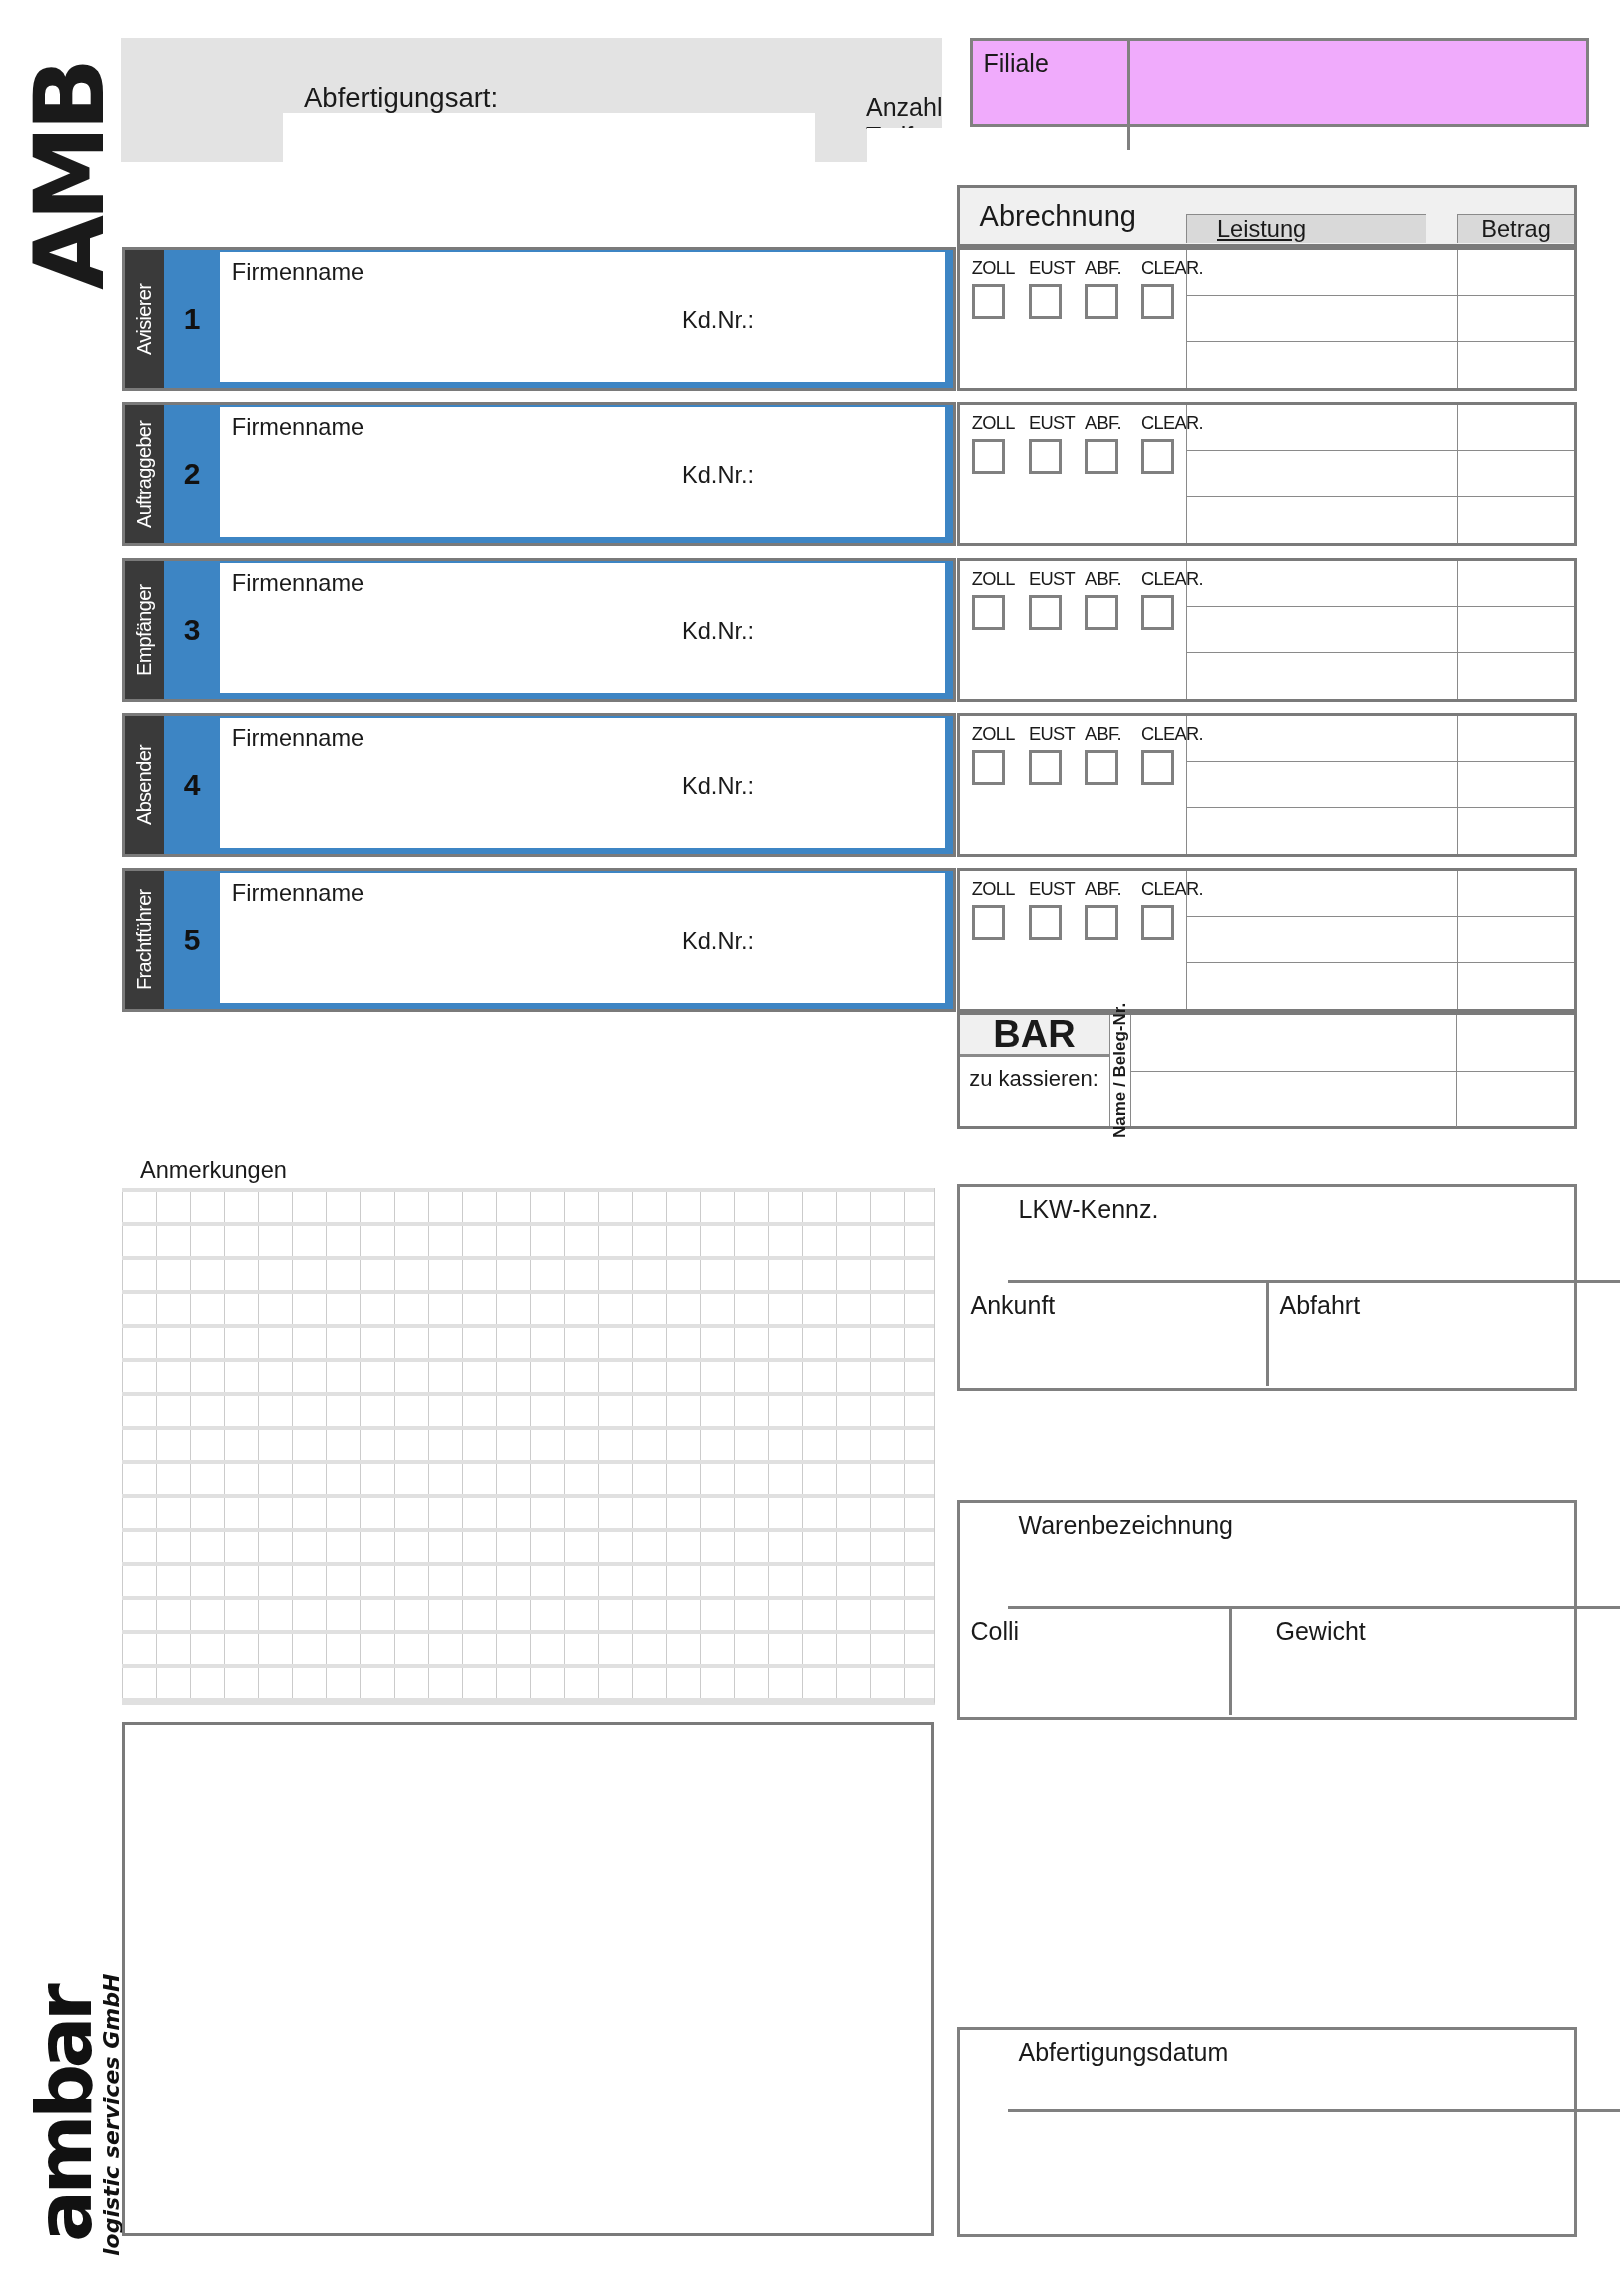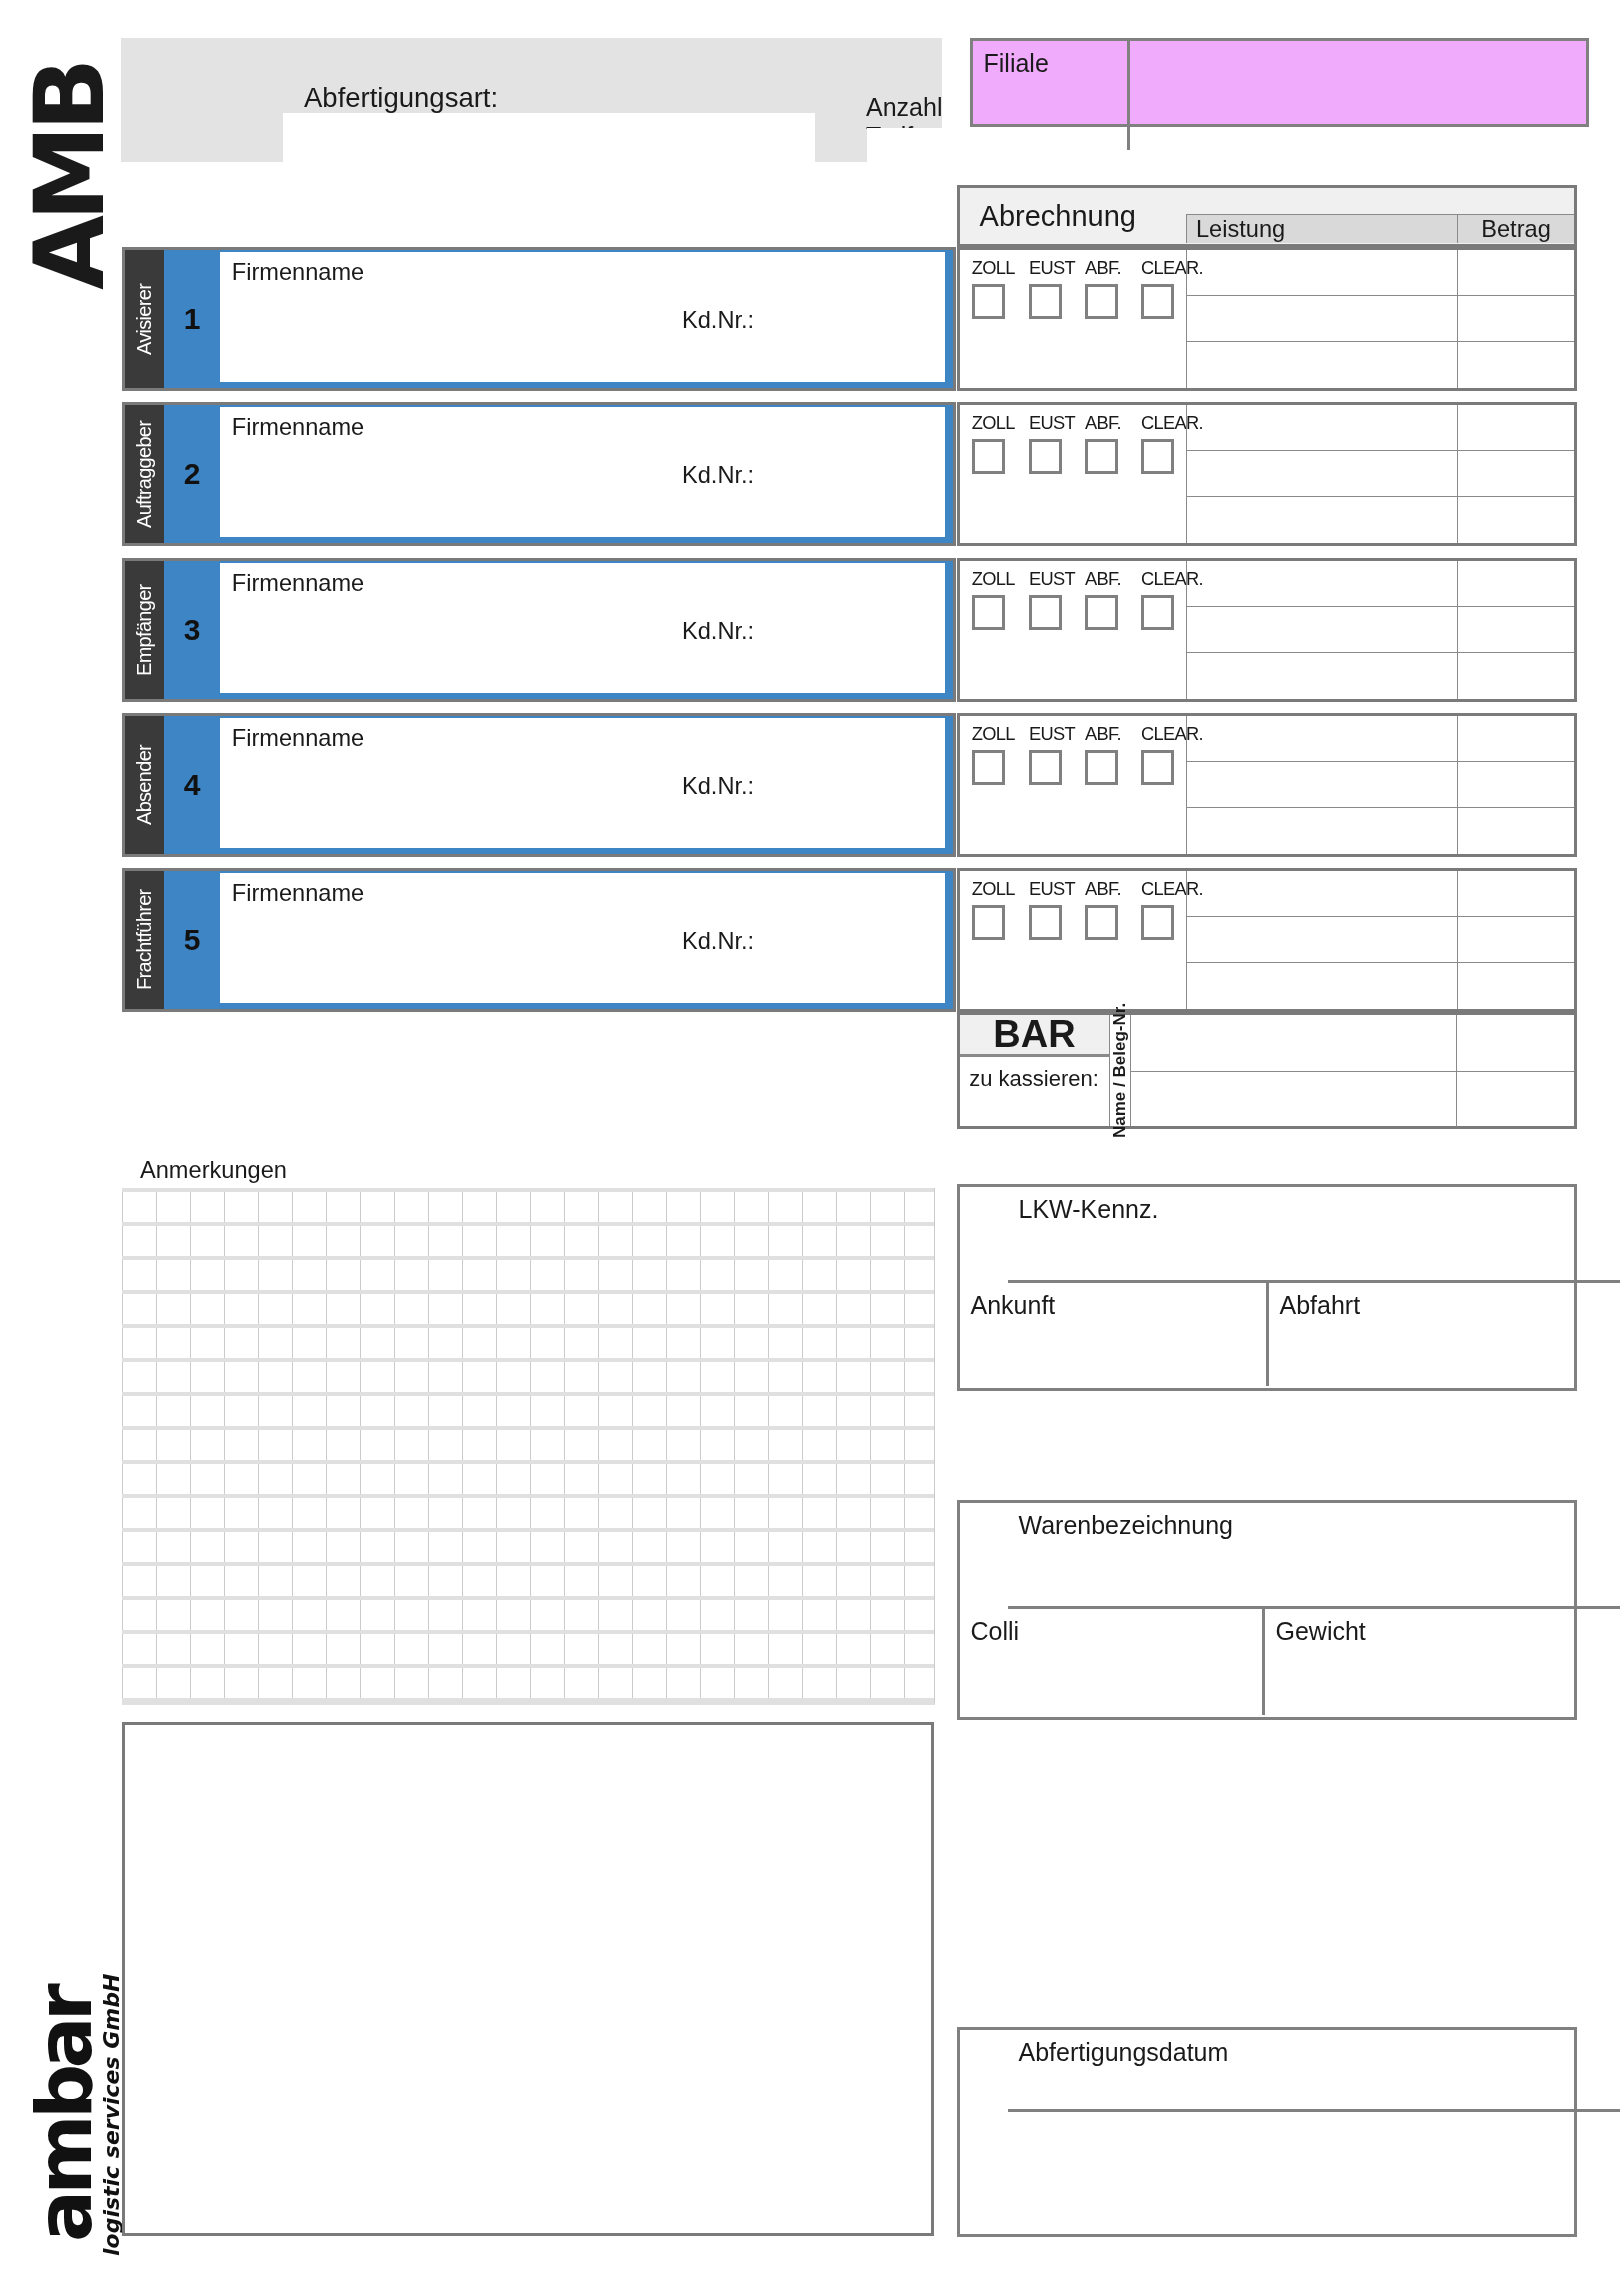--- a/index.html
+++ b/index.html
@@ -23,21 +23,21 @@
   
   #filiale-box{left:959px;top:38px;width:619px;height:89px;border:3.9px solid #808080;background:#f0abfc;margin-left:11px;}
   #filiale-cell{left:0;top:0;width:157px;height:109px;border-right:3.3px solid #808080;}
   #posnr-cell{left:157px;top:0;width:454px;height:109px;}
   .box-label{font-size:25px;padding:7.9px 0 0 10.5px;display:block;}
 
   
   #ab-header{left:957px;top:185px;width:620px;height:62px;border:3.3px solid #7a7a7a;background:#f0f0f0;}
   #ab-title{left:19.6px;top:11.8px;font-size:29px;}
   .hdr-cell{top:26px;height:29.4px;background:#d9d9d9;border-top:1.3px solid #8a8a8a;border-left:1.3px solid #8a8a8a;font-size:23.6px;display:flex;align-items:center;}
-  #hdr-leistung{left:226px;width:297px;padding-left:9px;}
+  #hdr-leistung{left:226px;width:240px;padding-left:30px;text-decoration:underline;}
   #hdr-betrag{left:497px;width:117px;justify-content:center;}
 
   
   .ab-block{left:957px;width:620px;height:144px;border:3.3px solid #7a7a7a;background:#fff;position:absolute;box-sizing:border-box;}
   .cb-group{position:absolute;top:6.5px;width:56px;}
   .cb-label{font-size:18.3px;letter-spacing:-0.7px;display:block;}
   .cb-box{display:block;margin-top:5.2px;width:33px;height:35px;border:3.3px solid #808080;background:#fff;box-sizing:border-box;}
   .col{position:absolute;top:0;bottom:0;border-left:1.3px solid #8a8a8a;}
   .col-leistung{left:226px;width:270px;}
   .col-betrag{left:497px;right:0;}
@@ -324,21 +324,21 @@
   </div>
   <div class="abs" style="left:309px;top:96px;width:304px;height:103px;">
     <span class="box-label">Abfahrt</span>
   </div>
 </div>
 
 <div class="abs rbox" style="top:1500px;height:220px;">
   <div class="abs rb-divider-h" style="left:0;top:0;width:612px;height:106px;">
     <span class="box-label">Warenbezeichnung</span>
   </div>
-  <div class="abs rb-divider-v" style="left:0;top:106px;width:305px;height:106px;">
+  <div class="abs rb-divider-v" style="left:0;top:106px;width:272px;height:106px;">
     <span class="box-label">Colli</span>
   </div>
   <div class="abs" style="left:305px;top:106px;width:308px;height:106px;">
     <span class="box-label">Gewicht</span>
   </div>
 </div>
 
 <div class="abs rbox" style="top:2027px;height:210px;">
   <div class="abs rb-divider-h" style="left:0;top:0;width:612px;height:82px;">
     <span class="box-label">Abfertigungsdatum</span>

